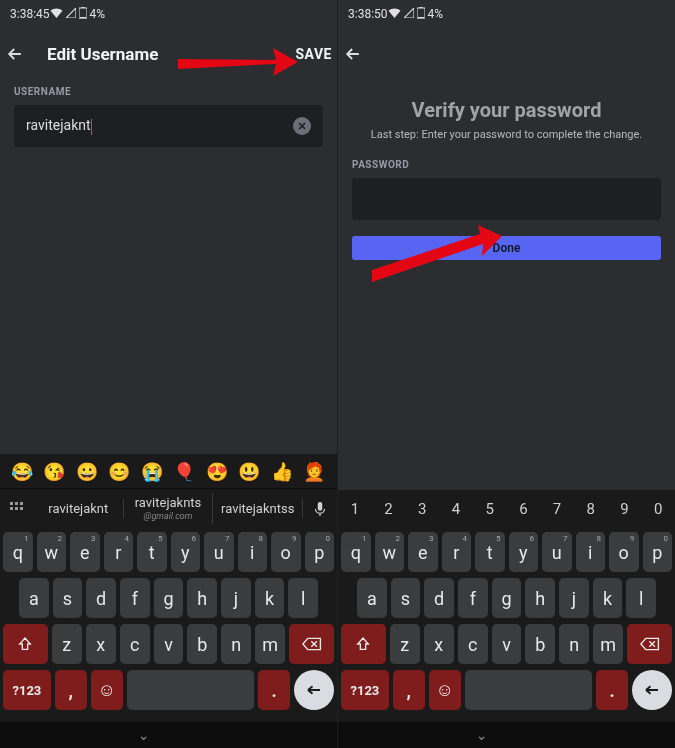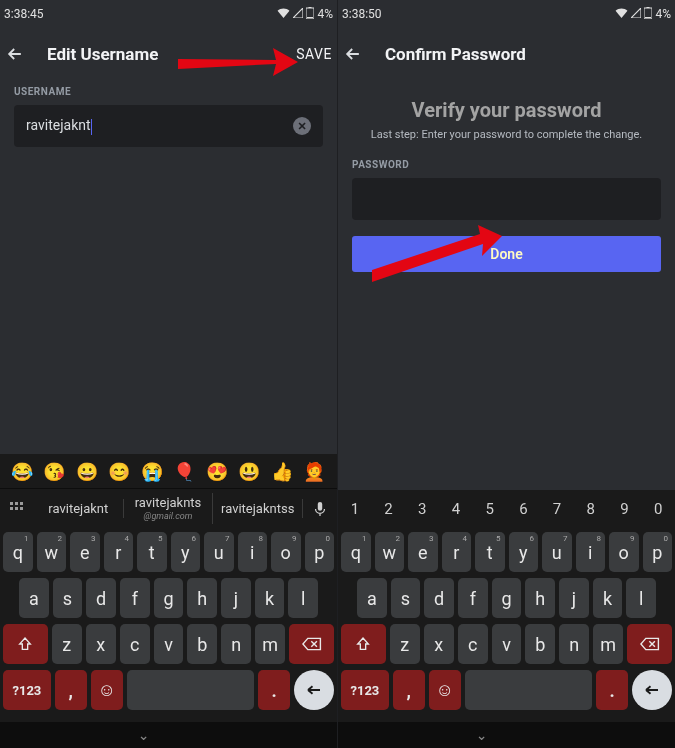--- a/index.html
+++ b/index.html
@@ -1,35 +1,35 @@
 <!DOCTYPE html>
 <html><head>
 <meta charset="utf-8">
 <style>
   * { box-sizing: border-box; margin: 0; padding: 0; font-family: -apple-system, BlinkMacSystemFont, "Segoe UI", Roboto, sans-serif; }
   body { background: #1e1f22; width: 675px; height: 748px; display: flex; position: relative; }
   .phone { width: 337px; height: 748px; background: #2b2d31; display: flex; flex-direction: column; position: relative; overflow: hidden; }
   .phone + .phone { margin-left: 1px; }
-  .status-bar { height: 28px; display: flex; align-items: center; justify-content: space-between; padding: 0 4px; color: #e0e0e0; font-size: 12px; }
+  .status-bar { height: 28px; display: flex; align-items: center; justify-content: flex-start; padding: 0 10px; color: #e0e0e0; font-size: 12px; }
   .status-right { display: flex; align-items: center; gap: 3px; }
   .header { height: 52px; display: flex; align-items: center; padding: 0 5px; color: #fff; }
   .back-icon { width: 20px; height: 20px; display: flex; align-items: center; justify-content: center; color: #dbdee1; cursor: pointer; }
   .header-title { flex: 1; font-size: 17px; font-weight: 700; margin-left: 22px; color: #f2f3f5; }
-  .save-btn { font-size: 14px; font-weight: 400; color: #f2f3f5; cursor: pointer; letter-spacing: 0.5px; text-align: center; }
+  .save-btn { font-size: 14px; font-weight: 700; color: #f2f3f5; cursor: pointer; letter-spacing: 0.5px; text-align: center; }
   .content { flex: 1; padding: 6px 14px 0; }
   .field-label { font-size: 10px; font-weight: 700; color: #949ba4; letter-spacing: 0.5px; margin-bottom: 8px; }
   .input-wrap { background: #1e1f22; border-radius: 4px; height: 42px; display: flex; align-items: center; padding: 0 12px; }
   .input-field { flex: 1; background: transparent; border: none; outline: none; color: #dbdee1; font-size: 14px; }
   .input-field::after { content: ""; }
   .caret { display: inline-block; width: 1px; height: 16px; background: #5865f2; vertical-align: middle; animation: blink 1s step-end infinite; }
   @keyframes blink { 50% { opacity: 0; } }
   .clear-icon { width: 18px; height: 18px; border-radius: 50%; background: #6c6f78; display: flex; align-items: center; justify-content: center; color: #1e1f22; font-size: 11px; font-weight: bold; cursor: pointer; }
   .verify-title { color: #a3a3a3; font-size: 20px; font-weight: 700; text-align: center; margin-top: 12px; }
   .verify-sub { color: #b5bac1; font-size: 11px; text-align: center; margin-top: 6px; margin-bottom: 18px; }
-  .done-btn { background: #5865f2; color: #fef9c3; font-size: 14px; font-weight: 600; height: 36px; display: flex; align-items: center; justify-content: center; border-radius: 3px; cursor: pointer; margin-top: 16px; }
+  .done-btn { background: #5865f2; color: #0f172a; font-size: 12px; font-weight: 600; height: 24px; display: flex; align-items: center; justify-content: center; border-radius: 3px; cursor: pointer; margin-top: 16px; }
   
   .emoji-row { background: #1a1a1a; height: 34px; display: flex; align-items: center; justify-content: space-around; padding: 0 6px; }
   .emoji-row span { font-size: 18px; cursor: pointer; }
   .suggest-row { background: #1a1a1a; height: 40px; display: flex; align-items: center; border-top: 1px solid #0d0d0d; }
   .sug-icon { width: 34px; display:flex; align-items:center; justify-content:center; color:#9a9a9a; font-size:14px;}
   .sug { flex: 1; text-align: center; color: #d0d0d0; font-size: 13px; border-right: 1px solid #3a3a3a; padding: 2px 4px; line-height: 1.2; display:flex; flex-direction:column; justify-content:center; }
   .sug:last-of-type { border-right: none; }
   .sug small { font-size: 9px; color: #888; font-style: italic; }
   .mic-icon { width: 34px; display:flex; align-items:center; justify-content:center; color:#d0d0d0;}
   .num-sug-row { background: #1a1a1a; height: 38px; display:flex; align-items:center; }
@@ -248,21 +248,20 @@
       <span>4%</span>
     </div>
   </div>
 
   <div class="header">
     <span class="back-icon">
       <svg width="20" height="20" viewBox="0 0 24 24" fill="none" stroke="currentColor" stroke-width="2.2">
           <path d="M19 12H5M11 18l-6-6 6-6"></path>
         </svg>
     </span>
-    <div class="header-title">Confirm Password</div>
   </div>
 
   <div class="content">
     <div class="verify-title">Verify your password</div>
     <div class="verify-sub">Last step: Enter your password to complete the change.</div>
     <div class="field-label">PASSWORD</div>
     <div class="input-wrap">
       <span class="input-field"></span>
     </div>
     <div class="done-btn">Done</div>

